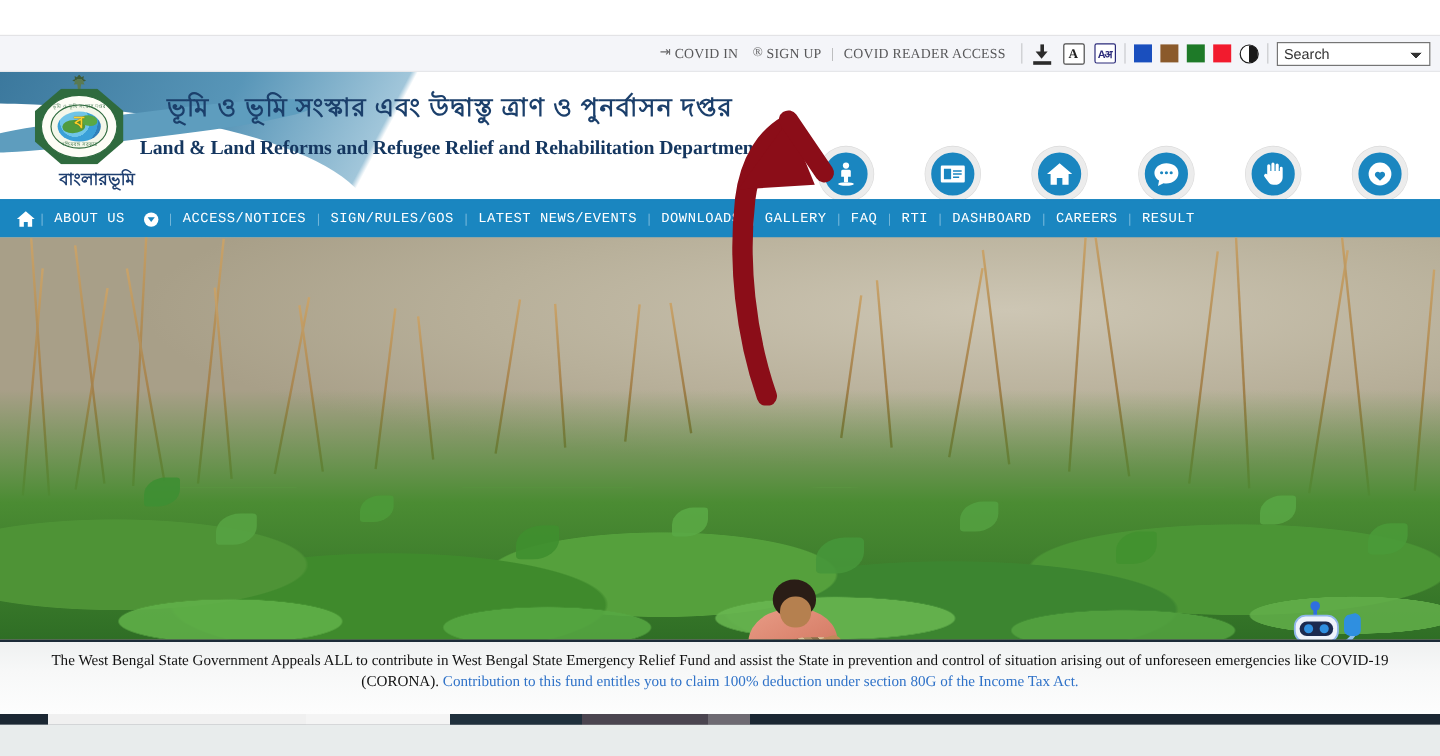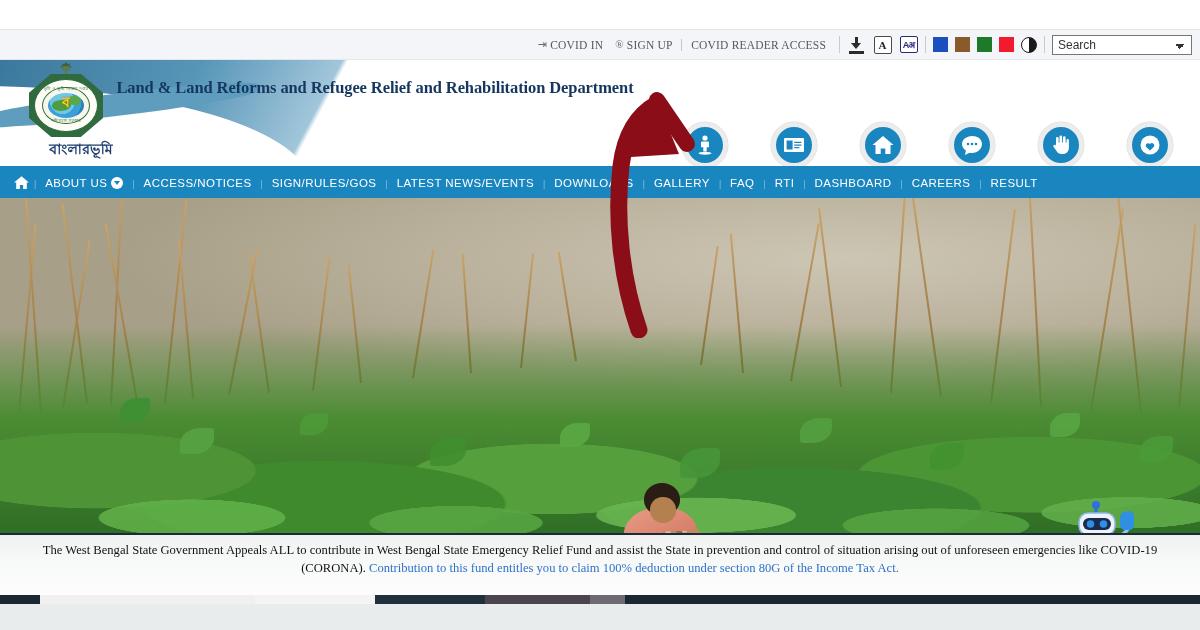--- a/index.html
+++ b/index.html
@@ -81,21 +81,21 @@
     font-family: "Liberation Sans", sans-serif;
   }
   .swatch { width: 15px; height: 15px; cursor: pointer; }
   .contrast {
     width: 16px; height: 16px; border-radius: 50%;
     border: 1.6px solid #1a1a1a;
     background: linear-gradient(90deg, #fff 0 50%, #1a1a1a 50% 100%);
     cursor: pointer;
   }
   .search-select {
-    width: 140px; height: 20px;
+    width: 128px; height: 20px;
     border: 1px solid #757575; background: #fff;
     font-size: 12px; color: #333; font-family: "Liberation Sans", sans-serif;
     padding: 0 2px 0 5px;
     border-radius: 0;
     appearance: none;
     background-image:
       linear-gradient(45deg, transparent 50%, #333 50%),
       linear-gradient(135deg, #333 50%, transparent 50%);
     background-position: calc(100% - 11px) 8px, calc(100% - 6px) 8px;
     background-size: 5px 5px, 5px 5px;
@@ -219,22 +219,22 @@
     background: #1a86c0;
     display: flex; align-items: center;
     padding-left: 8px;
     border-top: 1px solid #1a86c0;
   }
   .nav .home-ico { width: 26px; display: flex; align-items: center; justify-content: center; cursor: pointer; }
   .nav .home-ico svg { width: 17px; height: 17px; fill: #fff; }
   .nav-item {
     color: #ffffff; font-size: 11.5px; letter-spacing: .45px;
     padding: 0 9px; cursor: pointer; text-decoration: none;
-    font-family: Liberation Sans, sans-serif; white-space: nowrap;
-    display: inline-flex; align-items: center; gap: 4px;
+    font-family: Liberation Mono, monospace; white-space: nowrap;
+    display: inline-flex; align-items: center; gap: 16px;
   }
   .nav-sep { color: #bfe0f0; font-size: 11px; opacity: .75; }
   .caret-badge {
     width: 12px; height: 12px; border-radius: 50%; background: #ffffff;
     display: inline-flex; align-items: center; justify-content: center;
   }
   .caret-badge i {
     display: block; width: 0; height: 0;
     border-left: 3px solid transparent; border-right: 3px solid transparent;
     border-top: 4px solid #1a86c0; margin-top: 1px;
@@ -434,20 +434,21 @@
         <div class="seal-globe">
           <span class="land"></span>
             <span class="land2"></span>
         </div>
         <div class="seal-letter">ব</div>
       </div>
       <div class="logo-caption">বাংলারভূমি</div>
     </div>
 
     <div class="title-block">
+      <div class="title-bn">ভূমি ও ভূমি সংস্কার এবং উদ্বাস্তু ত্রাণ ও পুনর্বাসন দপ্তর</div>
       <div class="title-en">Land &amp; Land Reforms and Refugee Relief and Rehabilitation Department</div>
     </div>
 
     <div class="services">
 
       <a class="service">
         <span class="circle">
           <svg class="svg-ico" viewBox="0 0 24 24">
               <circle cx="12" cy="5" r="2.6"></circle>
               <path d="M9.2 8.4h5.6c.7 0 1.2.6 1.2 1.3v4.6h-2.3v4.3h-3.4v-4.3H8V9.7c0-.7.5-1.3 1.2-1.3z"></path>

